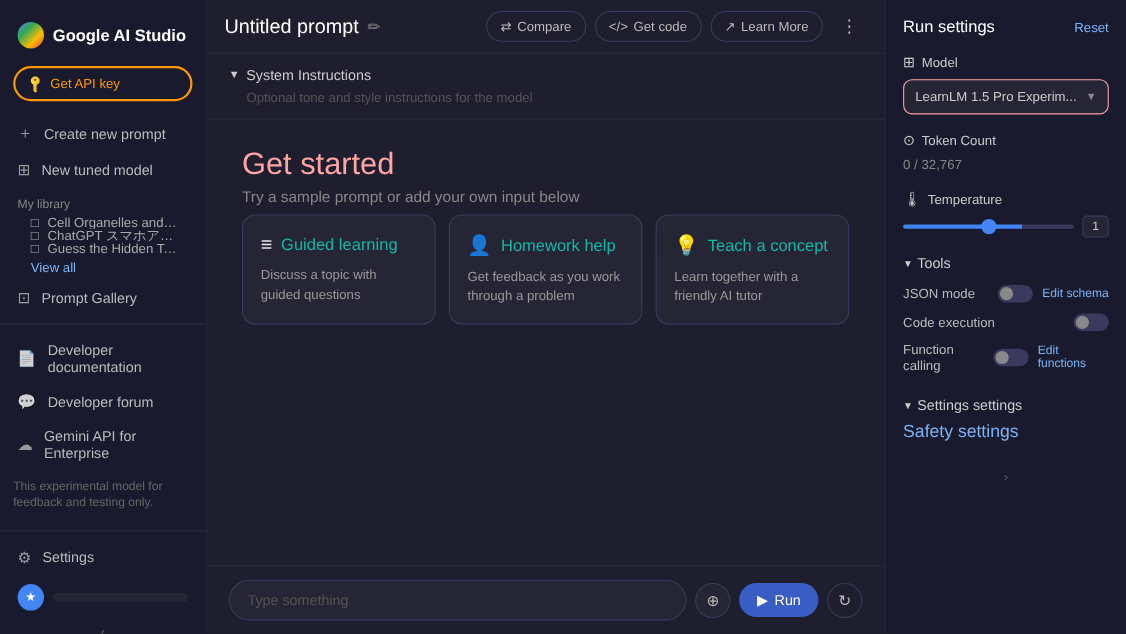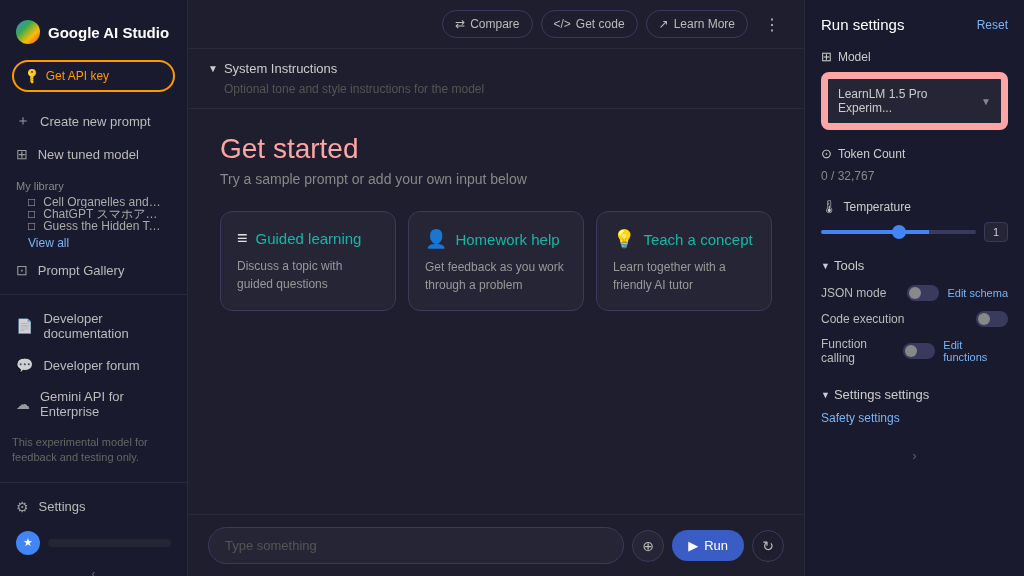--- a/index.html
+++ b/index.html
@@ -40,21 +40,21 @@
 
     
     .system-instructions { padding: 12px 20px; border-bottom: 1px solid #2a2a3e; }
     .system-header { display: flex; align-items: center; gap: 6px; color: #ccc; font-size: 13px; font-weight: 500; cursor: pointer; }
     .chevron { font-size: 10px; }
     .system-placeholder { color: #555; font-size: 12px; margin-top: 6px; padding-left: 16px; }
 
     
     .content-area { flex: 1; overflow-y: auto; padding: 24px 32px; display: flex; flex-direction: column; align-items: center; }
     .get-started-title { font-size: 28px; font-weight: 400; color: #fca5a5; margin-bottom: 6px; align-self: flex-start; }
-    .get-started-subtitle { color: #888; font-size: 14px; margin-bottom: 24px; align-self: flex-start; }
+    .get-started-subtitle { color: #888; font-size: 14px; margin-bottom: 8px; align-self: flex-start; }
 
     .sample-cards { display: flex; gap: 12px; width: 100%; }
     .sample-card { flex: 1; background: #252535; border: 1px solid #3a3a5e; border-radius: 12px; padding: 16px; cursor: pointer; }
     .card-header { display: flex; align-items: center; gap: 8px; margin-bottom: 8px; }
     .card-icon { font-size: 18px; }
     .card-title { font-size: 15px; font-weight: 500; color: #14b8a6; }
     .card-desc { font-size: 12px; color: #999; line-height: 1.5; }
 
     
     .input-area { padding: 12px 20px; border-top: 1px solid #2a2a3e; display: flex; align-items: center; gap: 8px; background: #1e1e2e; }
@@ -67,21 +67,21 @@
     
     #right-panel { width: 220px; background: #1a1a2e; border-left: 1px solid #2a2a3e; display: flex; flex-direction: column; padding: 16px; overflow-y: auto; flex-shrink: 0; }
     .panel-header { display: flex; justify-content: space-between; align-items: center; margin-bottom: 16px; }
     .panel-title { font-size: 15px; font-weight: 500; color: #fff; }
     .reset-btn { background: transparent; border: none; color: #7ab4f5; cursor: pointer; font-size: 12px; }
 
     .setting-section { margin-bottom: 16px; }
     .setting-label { font-size: 12px; color: #ccc; font-weight: 500; margin-bottom: 8px; display: flex; align-items: center; gap: 6px; }
     .setting-icon { font-size: 13px; }
 
-    .model-select { width: 100%; background: #252535; border: 7px solid #fca5a5; border-radius: 8px; padding: 8px 10px; color: #ccc; font-size: 12px; cursor: pointer; display: flex; align-items: center; justify-content: space-between; }
+    .model-select { width: 100%; background: #252535; border: 1px solid #fca5a5; border-radius: 8px; padding: 8px 10px; color: #ccc; font-size: 12px; cursor: pointer; display: flex; align-items: center; justify-content: space-between; }
     .model-select-arrow { font-size: 10px; color: #888; }
 
     .token-count { font-size: 12px; color: #888; }
 
     .temp-slider-container { display: flex; align-items: center; gap: 8px; }
     .temp-slider { flex: 1; -webkit-appearance: none; height: 4px; border-radius: 2px; background: linear-gradient(to right, #4285f4 70%, #3a3a5e 70%); outline: none; cursor: pointer; }
     .temp-slider::-webkit-slider-thumb { -webkit-appearance: none; width: 14px; height: 14px; border-radius: 50%; background: #4285f4; cursor: pointer; }
     .temp-value { background: #252535; border: 1px solid #3a3a5e; border-radius: 4px; padding: 3px 6px; font-size: 11px; color: #ccc; min-width: 24px; text-align: center; }
 
     .tools-section { margin-bottom: 12px; }
@@ -89,21 +89,21 @@
     .chevron-small { font-size: 9px; }
 
     .tool-row { display: flex; align-items: center; justify-content: space-between; margin-bottom: 10px; }
     .tool-name { font-size: 12px; color: #bbb; }
     .tool-actions { display: flex; align-items: center; gap: 8px; }
     .toggle { width: 32px; height: 16px; background: #3a3a5e; border-radius: 8px; position: relative; cursor: pointer; flex-shrink: 0; }
     .toggle-knob { width: 12px; height: 12px; background: #888; border-radius: 50%; position: absolute; top: 2px; left: 2px; transition: left 0.2s; }
     .tool-link { color: #7ab4f5; font-size: 11px; cursor: pointer; }
 
     .advanced-header { font-size: 13px; color: #ccc; font-weight: 500; margin-bottom: 8px; display: flex; align-items: center; gap: 4px; cursor: pointer; }
-    .safety-link { color: #7ab4f5; font-size: 12px; cursor: pointer; }
+    .safety-link { color: #7ab4f5; font-size: 16px; cursor: pointer; }
 
     
     ::-webkit-scrollbar { width: 6px; }
     ::-webkit-scrollbar-track { background: transparent; }
     ::-webkit-scrollbar-thumb { background: #3a3a5e; border-radius: 3px; }
   </style>
 </head>
 <body>
 
 <div id="sidebar">
@@ -181,20 +181,24 @@
   </div>
 
   <div style="display:flex;justify-content:center;padding:4px;">
     <span style="color:#666;font-size:12px;">‹</span>
   </div>
 </div>
 
 <div id="main">
 
   <div class="topbar">
+    <div class="prompt-title">
+      <span>Untitled prompt</span>
+      <span class="edit-icon">✏</span>
+    </div>
     <div class="topbar-actions">
       <button class="topbar-btn">
         <span>⇄</span>
         <span>Compare</span>
       </button>
       <button class="topbar-btn">
         <span>&lt;/&gt;</span>
         <span>Get code</span>
       </button>
       <button class="topbar-btn">

